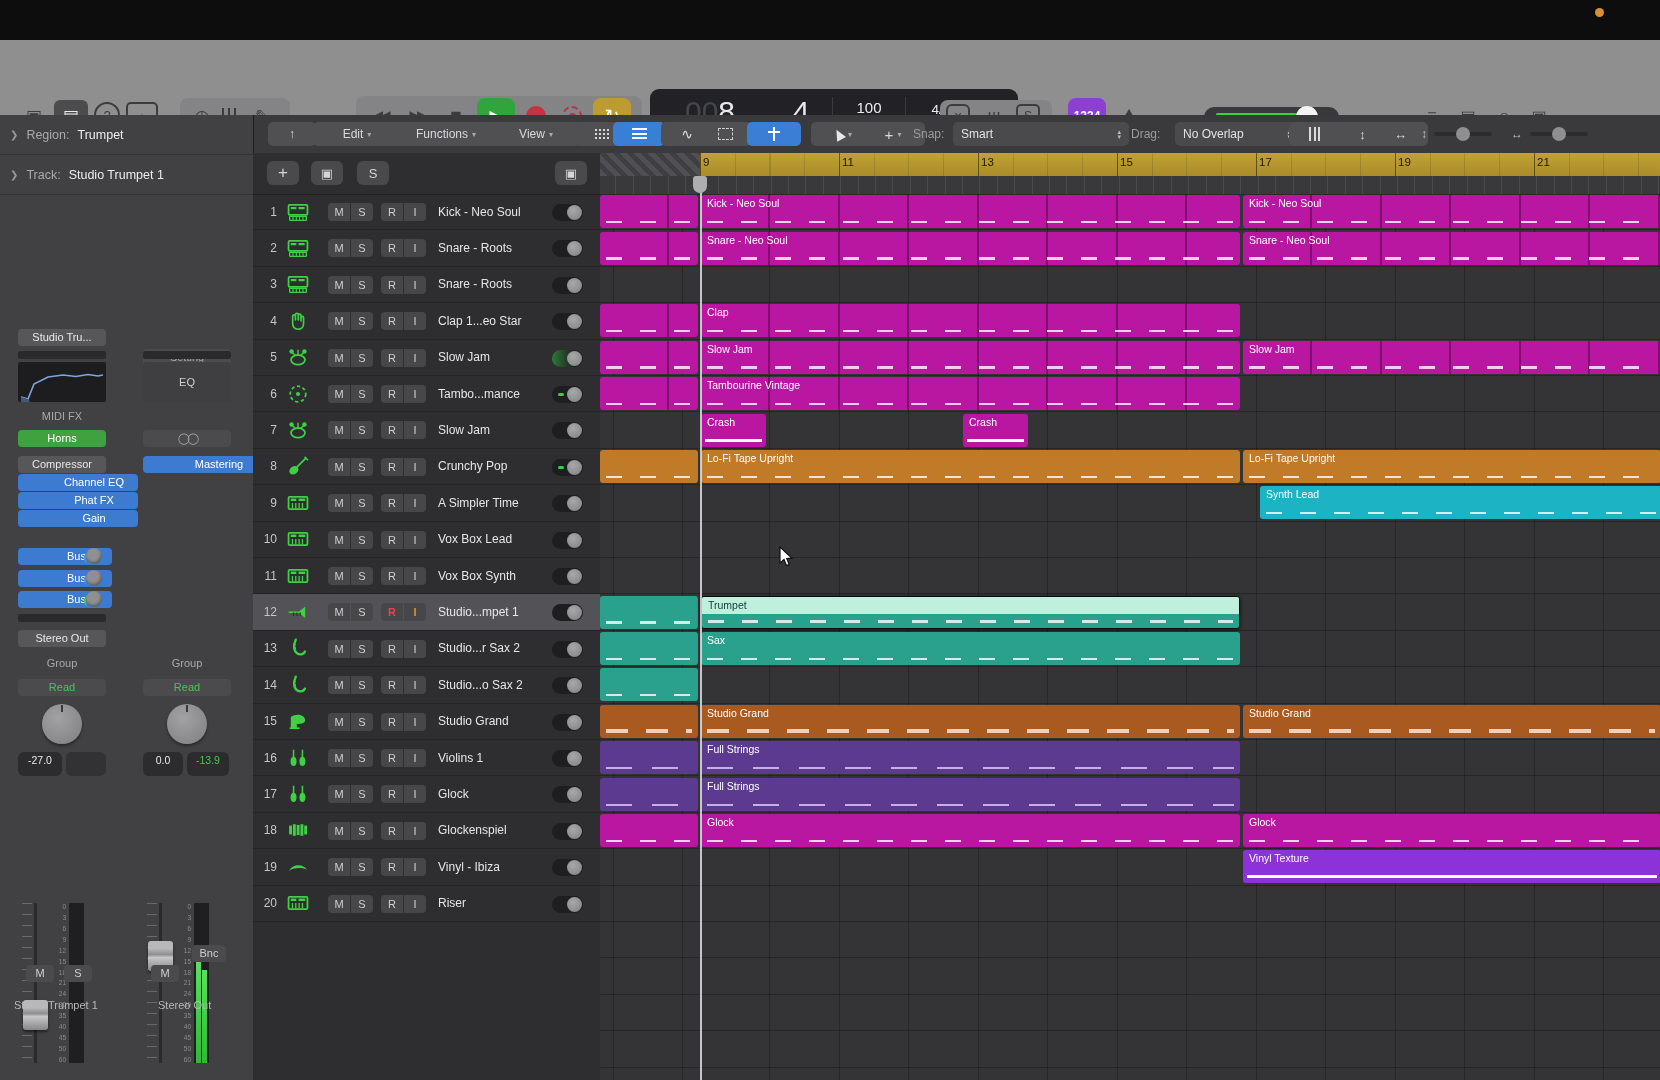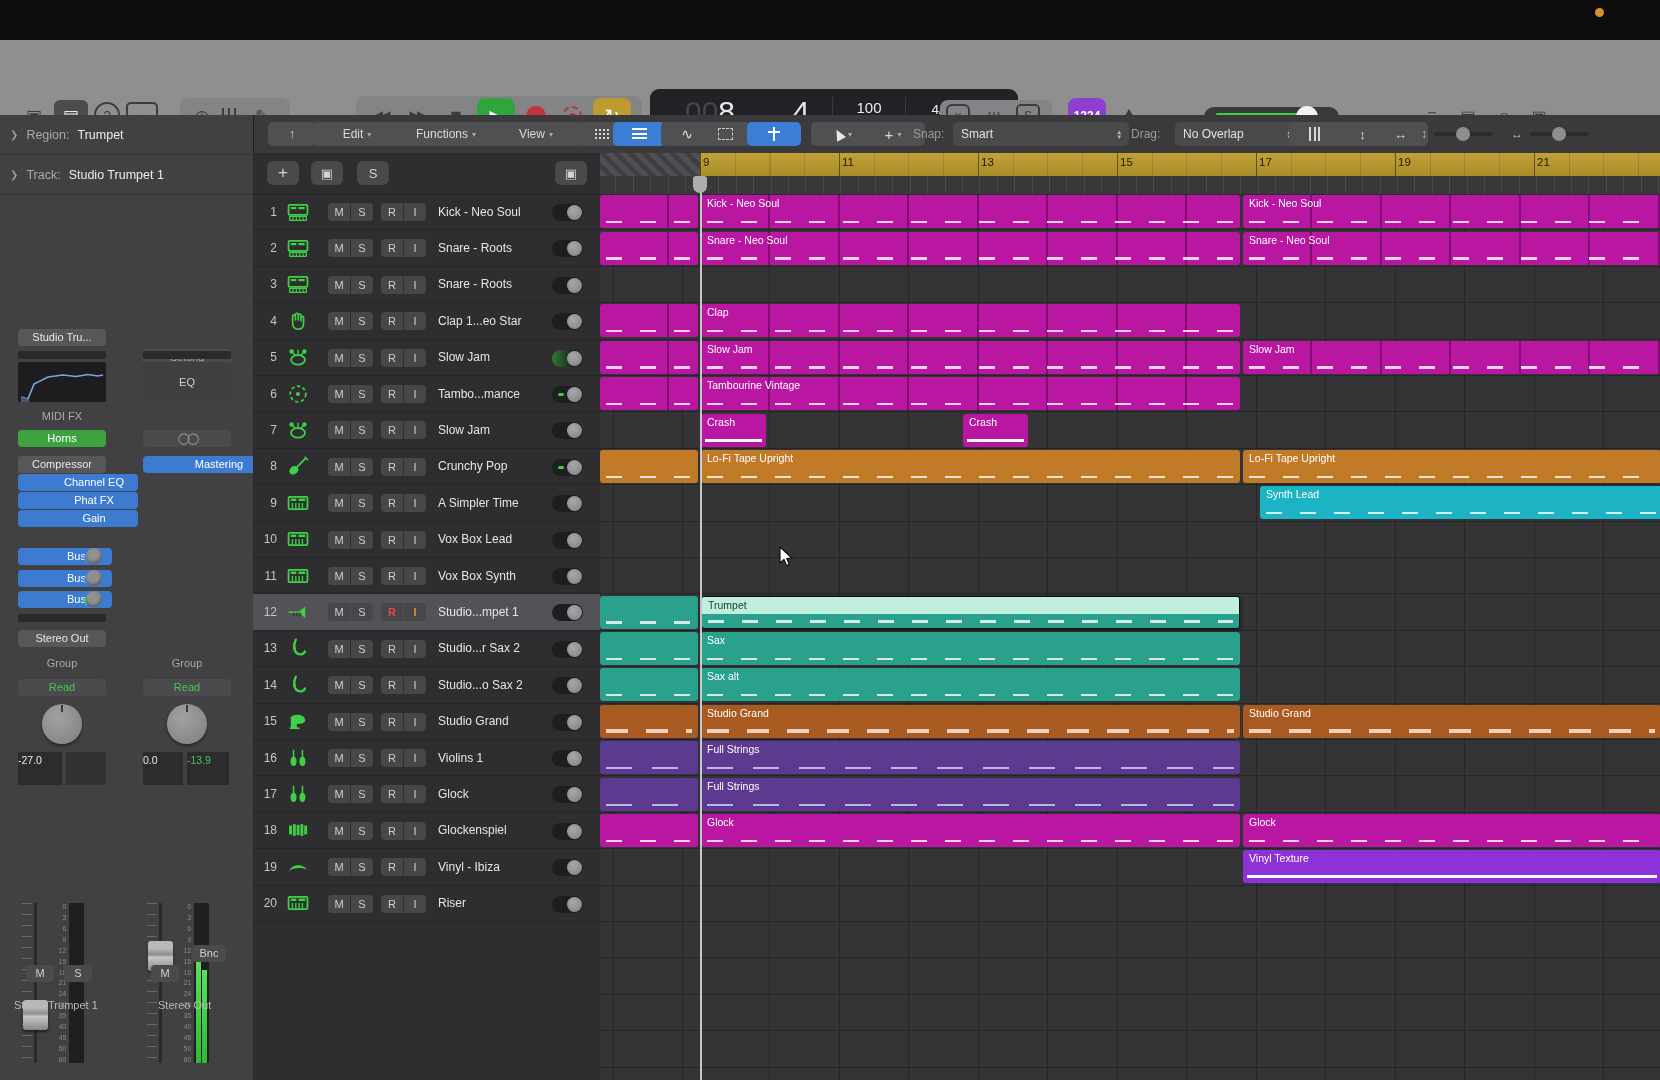--- a/index.html
+++ b/index.html
@@ -76,22 +76,22 @@
   .eq-thumb{position:absolute;width:88px;background:#1d1d1f;border-radius:2px;}
   .gr-strip{position:absolute;width:88px;height:8px;background:#2a2a2c;border-radius:2px;}
   .send-knob{position:absolute;width:16px;height:16px;border-radius:50%;background:#909093;
              box-shadow:inset -1px -2px 3px rgba(0,0,0,.35);}
   .send-knob:before{content:"";position:absolute;left:-2px;bottom:1px;width:5px;height:10px;
              border-left:2px solid #4f8fe0;border-radius:50% 0 0 50%;}
   .send-knob.grn:before{border-left-color:#3ad23f;}
   .pan-knob{position:absolute;width:40px;height:40px;border-radius:50%;
             background:radial-gradient(circle at 40% 35%,#a2a2a5,#7e7e81);box-shadow:0 2px 3px rgba(0,0,0,.4);}
   .pan-knob:before{content:"";position:absolute;left:19px;top:1px;width:2px;height:7px;background:#3a3a3c;}
-  .vbox{position:absolute;height:33px;line-height:16px;background:#2c2c2e;color:#e8e8ea;
-        font-size:10.5px;border-radius:0;}
+  .vbox{position:absolute;height:24px;line-height:16px;background:#2c2c2e;color:#e8e8ea;
+        font-size:10.5px;text-align:center;border-radius:6px;}
   .fader-wrap{position:absolute;top:788px;height:160px;display:flex;gap:3px;}
   .fader-col{position:relative;width:26px;}
   .fader-col .rail{position:absolute;left:12px;top:0;width:3px;height:160px;background:#2a2a2c;}
   .fader-col .ticks{position:absolute;left:0;top:0;width:10px;height:160px;
       background:repeating-linear-gradient(180deg,#6a6a6d 0 1px,transparent 1px 11px);}
   .fader-cap{position:absolute;left:1px;width:25px;height:30px;border-radius:3px;
       background:linear-gradient(180deg,#b8b8bb 0 25%,#8f8f92 45%,#c6c6c9 55%,#87878a);box-shadow:0 2px 3px rgba(0,0,0,.5);}
   .scale-col{width:15px;height:160px;display:flex;flex-direction:column;justify-content:space-between;
       font-size:6.5px;color:#8d8d90;text-align:right;}
   .meter-col{position:relative;width:15px;height:160px;background:#1f1f21;border-radius:1px;overflow:hidden;}
@@ -860,24 +860,20 @@
         <div class="region c-teal" style="left: 0px; width: 98px; top: 438px;">
           <span class="notes"></span>
         </div>
         <div class="region c-teal" style="left: 101px; width: 539px; top: 438px;">
           <span class="rlabel">Sax</span>
           <span class="notes"></span>
         </div>
         <div class="region c-teal" style="left: 0px; width: 98px; top: 474.4px;">
           <span class="notes"></span>
         </div>
-        <div class="region c-teal" style="left: 101px; width: 539px; top: 474.4px;">
-          <span class="rlabel">Sax alt</span>
-          <span class="notes"></span>
-        </div>
         <div class="region c-brown" style="left: 0px; width: 98px; top: 510.8px;">
           <span class="notes"></span>
         </div>
         <div class="region c-brown" style="left: 101px; width: 539px; top: 510.8px;">
           <span class="rlabel">Studio Grand</span>
           <span class="notes"></span>
         </div>
         <div class="region c-brown" style="left: 643px; width: 418px; top: 510.8px;">
           <span class="rlabel">Studio Grand</span>
           <span class="notes"></span>

